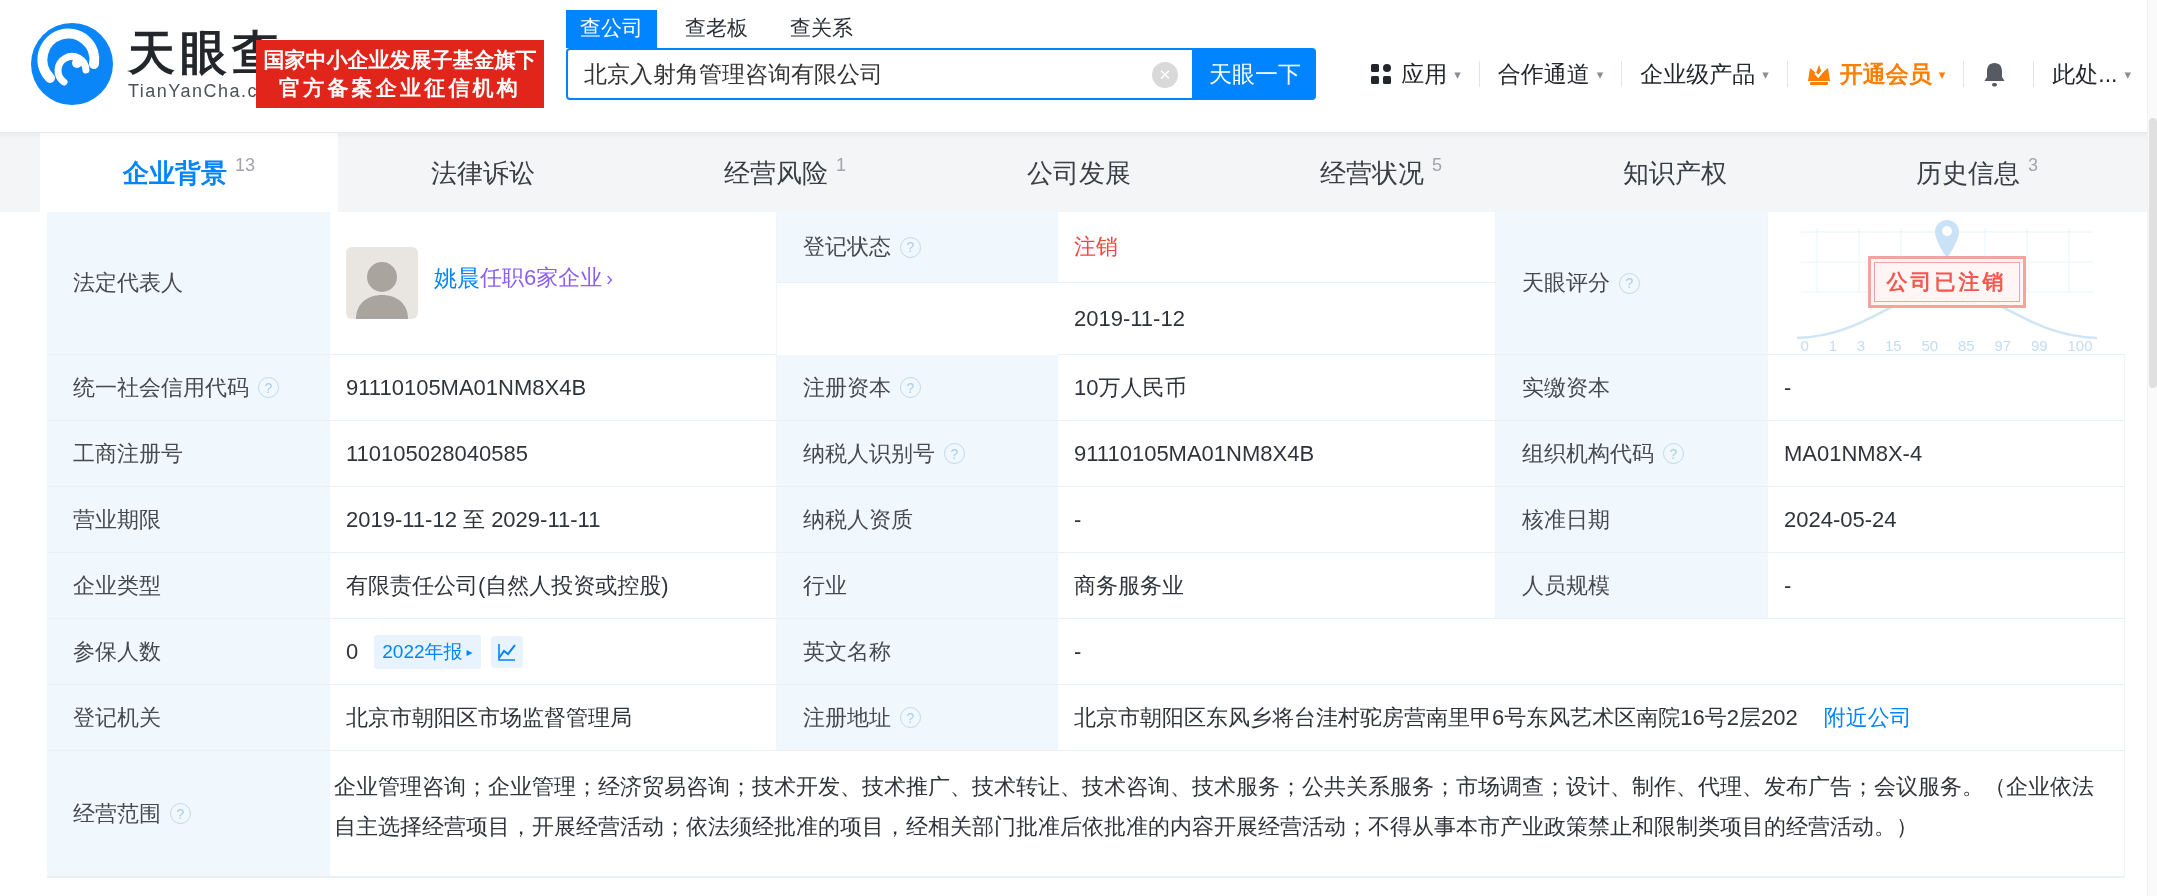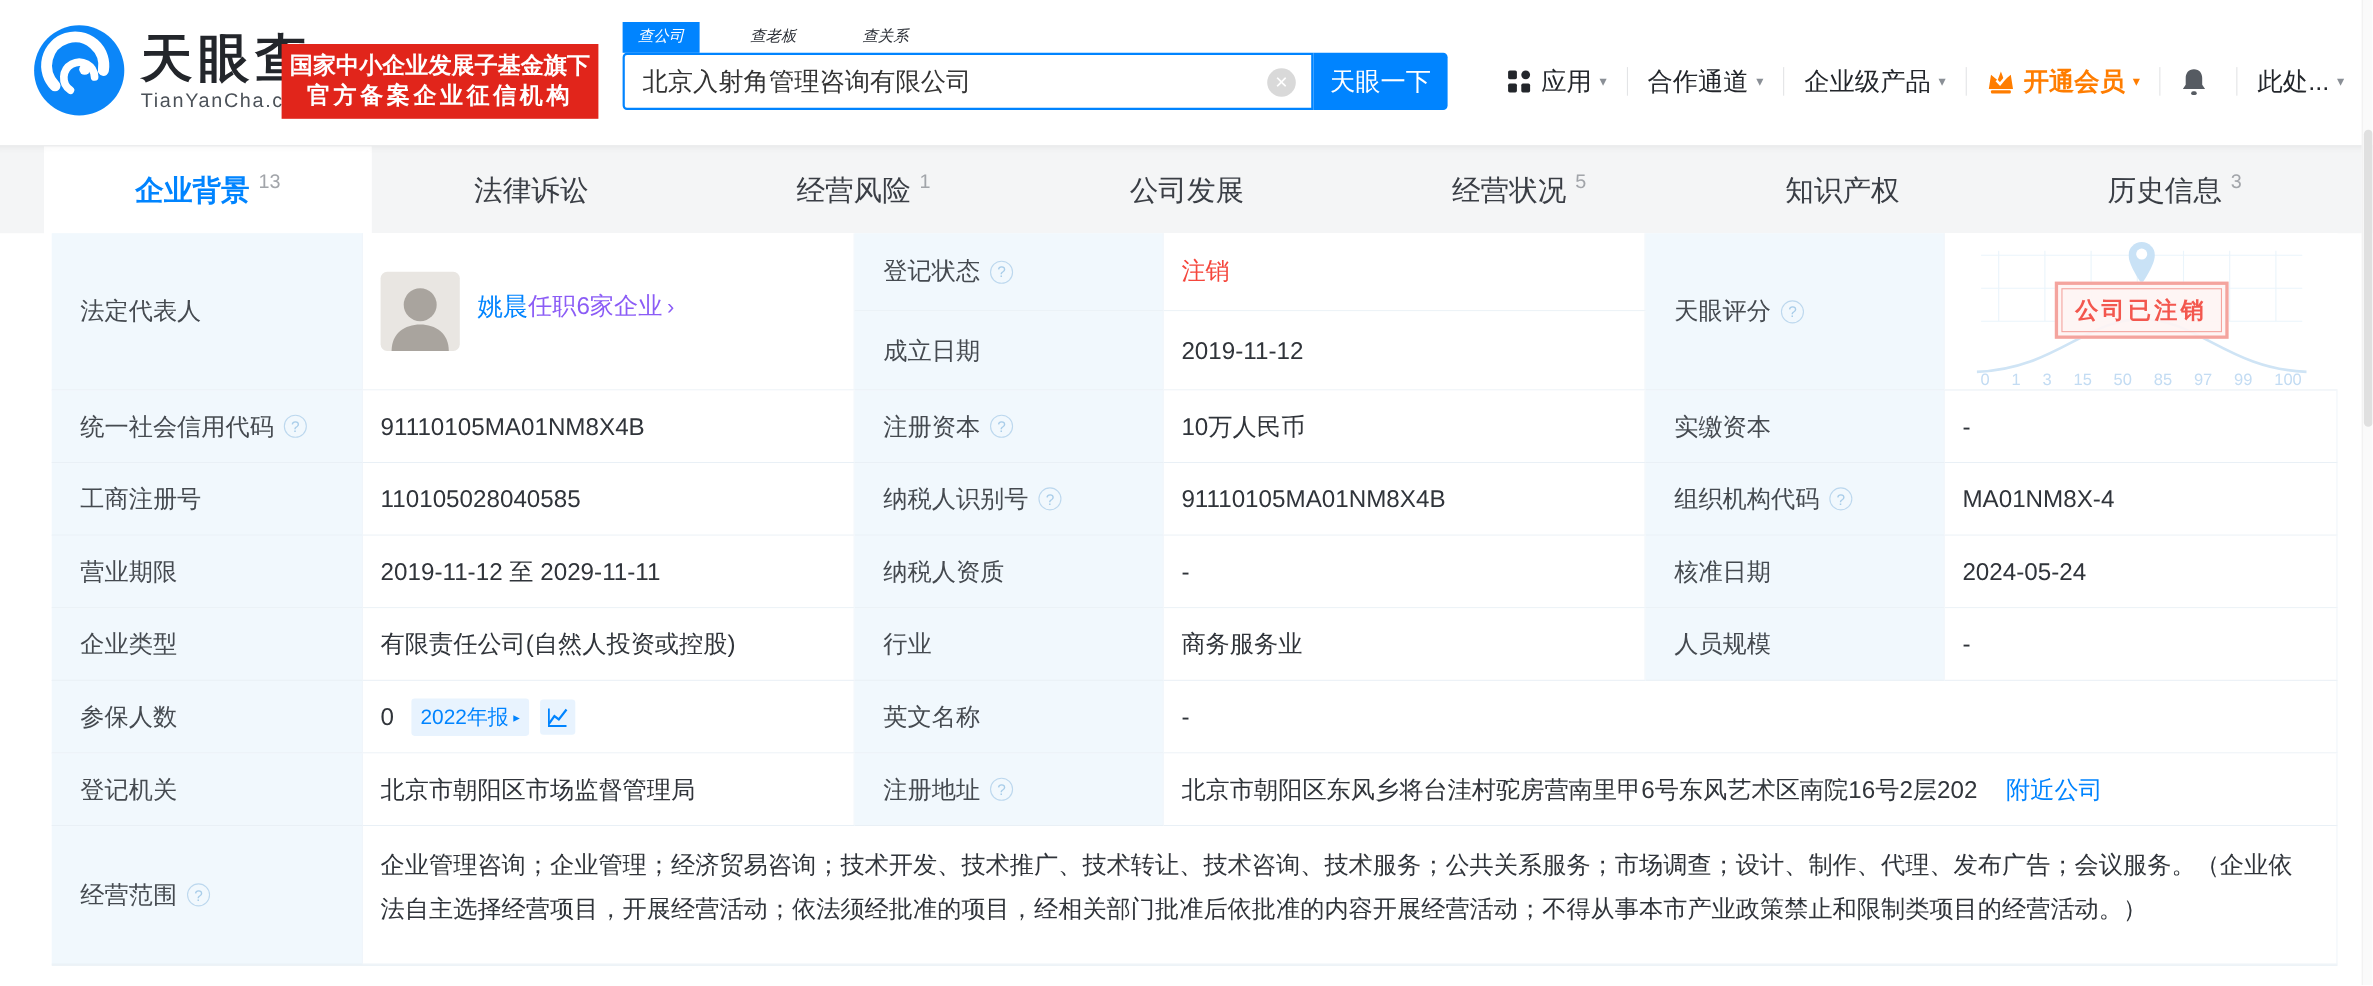--- a/index.html
+++ b/index.html
@@ -13,21 +13,21 @@
   .logo-mark{ width:84px; height:84px; }
   .logo-text{ margin-left:14px; }
   .logo-cn{ font-size:47px; font-weight:bold; color:#23262b; letter-spacing:5px; line-height:52px;}
   .logo-en{ font-size:18px; color:#4b5158; letter-spacing:1.5px; margin-top:2px;}
   .gov-badge{ position:absolute; left:256px; top:40px; width:288px; height:68px; background:#e1251b;
               color:#fff; font-size:21px; font-weight:bold; text-align:center; padding-top:6px; line-height:28px; }
   .gov-badge .sp{ letter-spacing:3.2px; }
 
   .search-area{ position:absolute; left:566px; top:12px; }
   .search-tabs{ display:flex; align-items:flex-end; height:36px; }
-  .stab{ font-size:14px; color:#2b2f36; padding:4px 14px 6px; margin-right:32px; cursor:pointer;font-style:italic; }
+  .stab{ font-size:21px; color:#2b2f36; padding:4px 14px 6px; margin-right:14px; cursor:pointer; }
   .stab.active{ background:#0084ff; color:#fff; }
   .search-row{ display:flex; }
   .search-box{ position:relative; width:628px; height:52px; border:2px solid #0084ff; border-radius:4px 0 0 4px; background:#fff; }
   .search-input{ width:560px; height:48px; border:none; outline:none; font-size:23px; color:#333;
                  padding-left:16px; font-family:inherit; background:transparent; }
   .clear-btn{ position:absolute; right:14px; top:12px; width:26px; height:26px; border-radius:50%;
               background:#d9d9d9; color:#fff; font-size:15px; display:flex; align-items:center; justify-content:center; cursor:pointer; }
   .search-btn{ width:122px; height:52px; background:#0084ff; color:#fff; border:none; font-size:23px;
                border-radius:0 4px 4px 0; cursor:pointer; font-family:inherit; }
 
@@ -71,21 +71,21 @@
   .chev{ font-size:20px; margin-left:4px; }
 
   .insured-val .num{ margin-right:4px; }
   .badge{ background:#e8f3fe; color:#0084ff; font-size:19px; padding:4px 8px; border-radius:3px;
           margin-left:12px; cursor:pointer; display:inline-flex; align-items:center; }
   .badge .tri{ font-size:12px; margin-left:4px; }
   .chart-badge{ width:32px; height:32px; background:#e8f3fe; border-radius:3px; margin-left:10px;
                 display:inline-flex; align-items:center; justify-content:center; cursor:pointer; }
   .nearby{ margin-left:26px; }
 
-  .scope-val{ align-items:flex-start; padding:16px 30px 0 16px; line-height:40px; display:block;font-family:Liberation Serif, serif; }
+  .scope-val{ align-items:flex-start; padding:16px 30px 0 4px; line-height:40px; display:block;font-family:Liberation Serif, serif; }
 
   
   .score-cell{ position:relative; display:block; border-bottom:1px solid #e9f0f6; background:#fff; }
   .score-decor{ position:absolute; left:50%; transform:translateX(-50%); bottom:12px; }
   .score-ticks{ position:absolute; left:50%; transform:translateX(-50%); bottom:0; width:292px;
                 display:flex; justify-content:space-between; font-size:15px; color:#c3dcf3; }
   .pin{ position:absolute; left:50%; transform:translateX(-50%); top:8px; z-index:1; }
   .stamp{ position:absolute; left:50%; transform:translateX(-50%); top:44px; z-index:2;
           border:3px solid #f4a49e; outline:1px solid #f4a49e; outline-offset:-7px;
           background:rgba(254,244,243,.92); color:#f3574e; font-size:21px; font-weight:bold;
@@ -232,23 +232,20 @@
       </div>
     </div>
     <div class="cell lc" style="grid-area:1/3/2/4">
         <span>登记状态</span>
         <span class="help">
           <span>?</span>
         </span>
       </div>
     <div class="cell vc" style="grid-area:1/4/2/5">
         <span class="red">注销</span>
-      </div>
-    <div class="cell lc" style="grid-area:2/3/3/4">
-        <span>成立日期</span>
       </div>
     <div class="cell vc" style="grid-area:2/4/3/5">
         <span>2019-11-12</span>
       </div>
     <div class="cell lc" style="grid-area:1/5/3/6">
         <span>天眼评分</span>
         <span class="help">
           <span>?</span>
         </span>
       </div>

